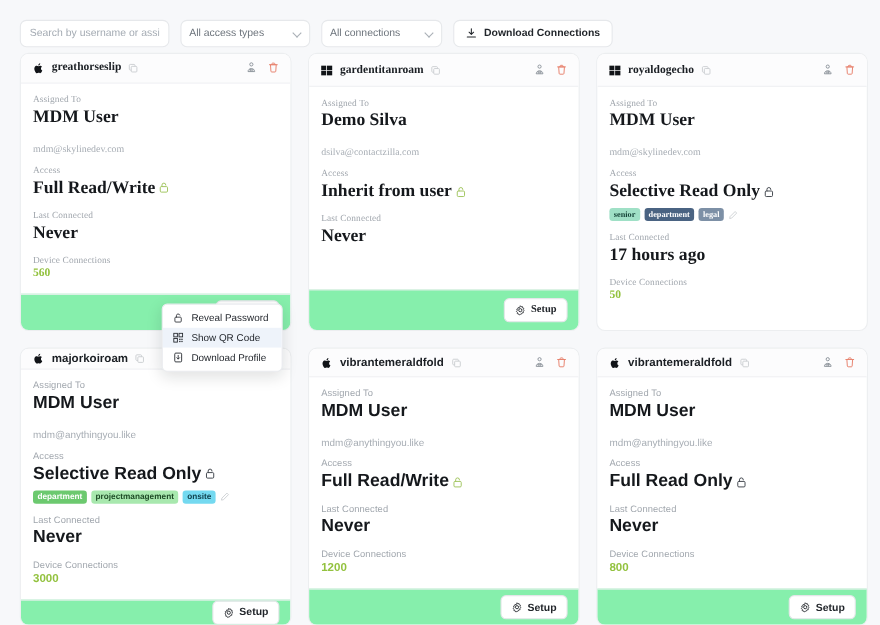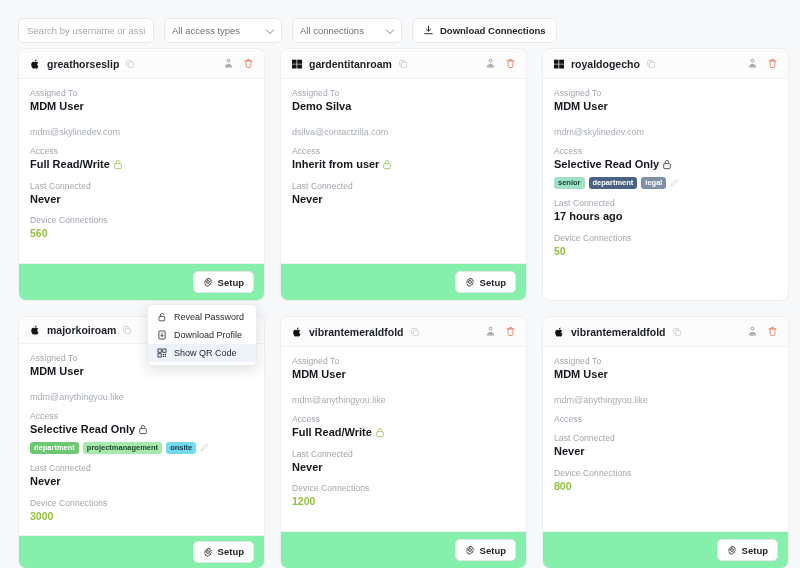--- a/index.html
+++ b/index.html
@@ -75,21 +75,21 @@
     gap: 15px 15px;
     padding: 0 18px;
   }
   .card {
     background: #ffffff;
     border: 1px solid #eceef0;
     border-radius: 8px;
     display: flex; flex-direction: column;
     overflow: hidden;
   }
-  .card-r1 { height: 253px; }
+  .card-r1 { height: 253px; font-family: Liberation Serif, serif; }
   .card-r2 { height: 253px; }
 
   .card-head {
     height: 30px;
     display: flex; align-items: center;
     padding: 0 10px;
     border-bottom: 1px solid #f0f1f3;
     background: #fcfcfd;
     gap: 6px;
   }
@@ -101,21 +101,21 @@
   .copy-ic { width: 10px; height: 10px; flex:0 0 auto; opacity: .45; }
   .head-spacer { flex: 1; }
   .head-actions { display: flex; align-items: center; gap: 9px; }
   .ic-btn { width: 11px; height: 11px; cursor: pointer; display:block; }
 
   .card-body { padding: 9px 11px 4px 11px; flex: 1; }
   .field-label {
     font-size: 8.5px; color: #a0a6ad; margin-bottom: 2px; letter-spacing: .1px;
   }
   .field-value {
-    font-size: 11px; font-weight: 700; color: #15181c; line-height: 1.25;
+    font-size: 16px; font-weight: 700; color: #15181c; line-height: 1.25;
   }
   .field-sub {
     font-size: 9px; color: #a7adb4; margin-top: 13px;
   }
   .block { margin-bottom: 9px; }
   .access-row { display: flex; align-items: center; gap: 3px; }
   .lock { width: 10px; height: 11px; flex:0 0 auto; }
 
   .tags { display: flex; align-items: center; gap: 4px; margin-top: 5px; flex-wrap: wrap; }
   .tag {
@@ -143,21 +143,21 @@
   }
   .gear { width: 10px; height: 10px; }
   .already {
     font-size: 8.5px; font-weight: 700; color: #2b3038;
     padding-right: 2px;
   }
 
   
   .dropdown {
     position: absolute;
-    left: 147px; top: 304px;
+    left: 147px; top: 276px;
     width: 110px;
     background: #ffffff;
     border: 1px solid #eaecef;
     border-radius: 5px;
     box-shadow: 0 4px 14px rgba(16,20,26,.13);
     padding: 3px 0;
     z-index: 50;
   }
   .menu-item {
     display: flex; align-items: center; gap: 7px;
@@ -533,20 +533,27 @@
           </span>
         </div>
         <div class="card-body">
           <div class="block">
             <div class="field-label">Assigned To</div>
             <div class="field-value">MDM User</div>
             <div class="field-sub">mdm@anythingyou.like</div>
           </div>
           <div class="block">
             <div class="field-label">Access</div>
+            <div class="access-row">
+              <span class="field-value">Full Read Only</span>
+              <svg class="lock" viewBox="0 0 16 18">
+                <rect x="2.6" y="7.6" width="10.8" height="8.2" rx="1.6" fill="none" stroke="#3b4048" stroke-width="1.4"></rect>
+                <path d="M5.1 7.6V5.3a2.9 2.9 0 0 1 5.8 0" fill="none" stroke="#3b4048" stroke-width="1.4" stroke-linecap="round"></path>
+              </svg>
+            </div>
           </div>
           <div class="block">
             <div class="field-label">Last Connected</div>
             <div class="field-value">Never</div>
           </div>
           <div class="block">
             <div class="field-label">Device Connections</div>
             <div class="conn-num" style="color:#93c23f">800</div>
           </div>
         </div>
@@ -562,35 +569,35 @@
       </div>
     </div>
 
   <div class="dropdown" id="dropdown">
       <div class="menu-item">
         <svg class="menu-ic" viewBox="0 0 16 18">
           <rect x="2.6" y="7.8" width="10.4" height="8" rx="1.5" fill="none" stroke="#24282e" stroke-width="1.35"></rect>
           <path d="M5.1 7.8V5.4a2.9 2.9 0 0 1 5.6-1" fill="none" stroke="#24282e" stroke-width="1.35" stroke-linecap="round"></path>
         </svg>
         <span>Reveal Password</span>
-      </div>
-      <div class="menu-item">
-        <svg class="menu-ic" viewBox="0 0 16 16">
-          <rect x="3" y="1.6" width="10" height="12.8" rx="1.5" fill="none" stroke="#24282e" stroke-width="1.3"></rect>
-          <path d="M8 5v5M6 8.3l2 2 2-2" fill="none" stroke="#24282e" stroke-width="1.25" stroke-linecap="round" stroke-linejoin="round"></path>
-        </svg>
-        <span>Download Profile</span>
       </div>
       <div class="menu-item active">
         <svg class="menu-ic" viewBox="0 0 16 16">
           <rect x="1.6" y="1.6" width="5.2" height="5.2" fill="none" stroke="#24282e" stroke-width="1.3"></rect>
           <rect x="9.2" y="1.6" width="5.2" height="5.2" fill="none" stroke="#24282e" stroke-width="1.3"></rect>
           <rect x="1.6" y="9.2" width="5.2" height="5.2" fill="none" stroke="#24282e" stroke-width="1.3"></rect>
           <rect x="9.4" y="9.4" width="2" height="2" fill="#24282e"></rect>
           <rect x="12.6" y="9.4" width="1.8" height="2" fill="#24282e"></rect>
           <rect x="9.4" y="12.6" width="2" height="1.8" fill="#24282e"></rect>
           <rect x="12.6" y="12.6" width="1.8" height="1.8" fill="#24282e"></rect>
         </svg>
         <span>Show QR Code</span>
       </div>
+      <div class="menu-item">
+        <svg class="menu-ic" viewBox="0 0 16 16">
+          <rect x="3" y="1.6" width="10" height="12.8" rx="1.5" fill="none" stroke="#24282e" stroke-width="1.3"></rect>
+          <path d="M8 5v5M6 8.3l2 2 2-2" fill="none" stroke="#24282e" stroke-width="1.25" stroke-linecap="round" stroke-linejoin="round"></path>
+        </svg>
+        <span>Download Profile</span>
+      </div>
     </div>
 
 </div>
 
 </body></html>

